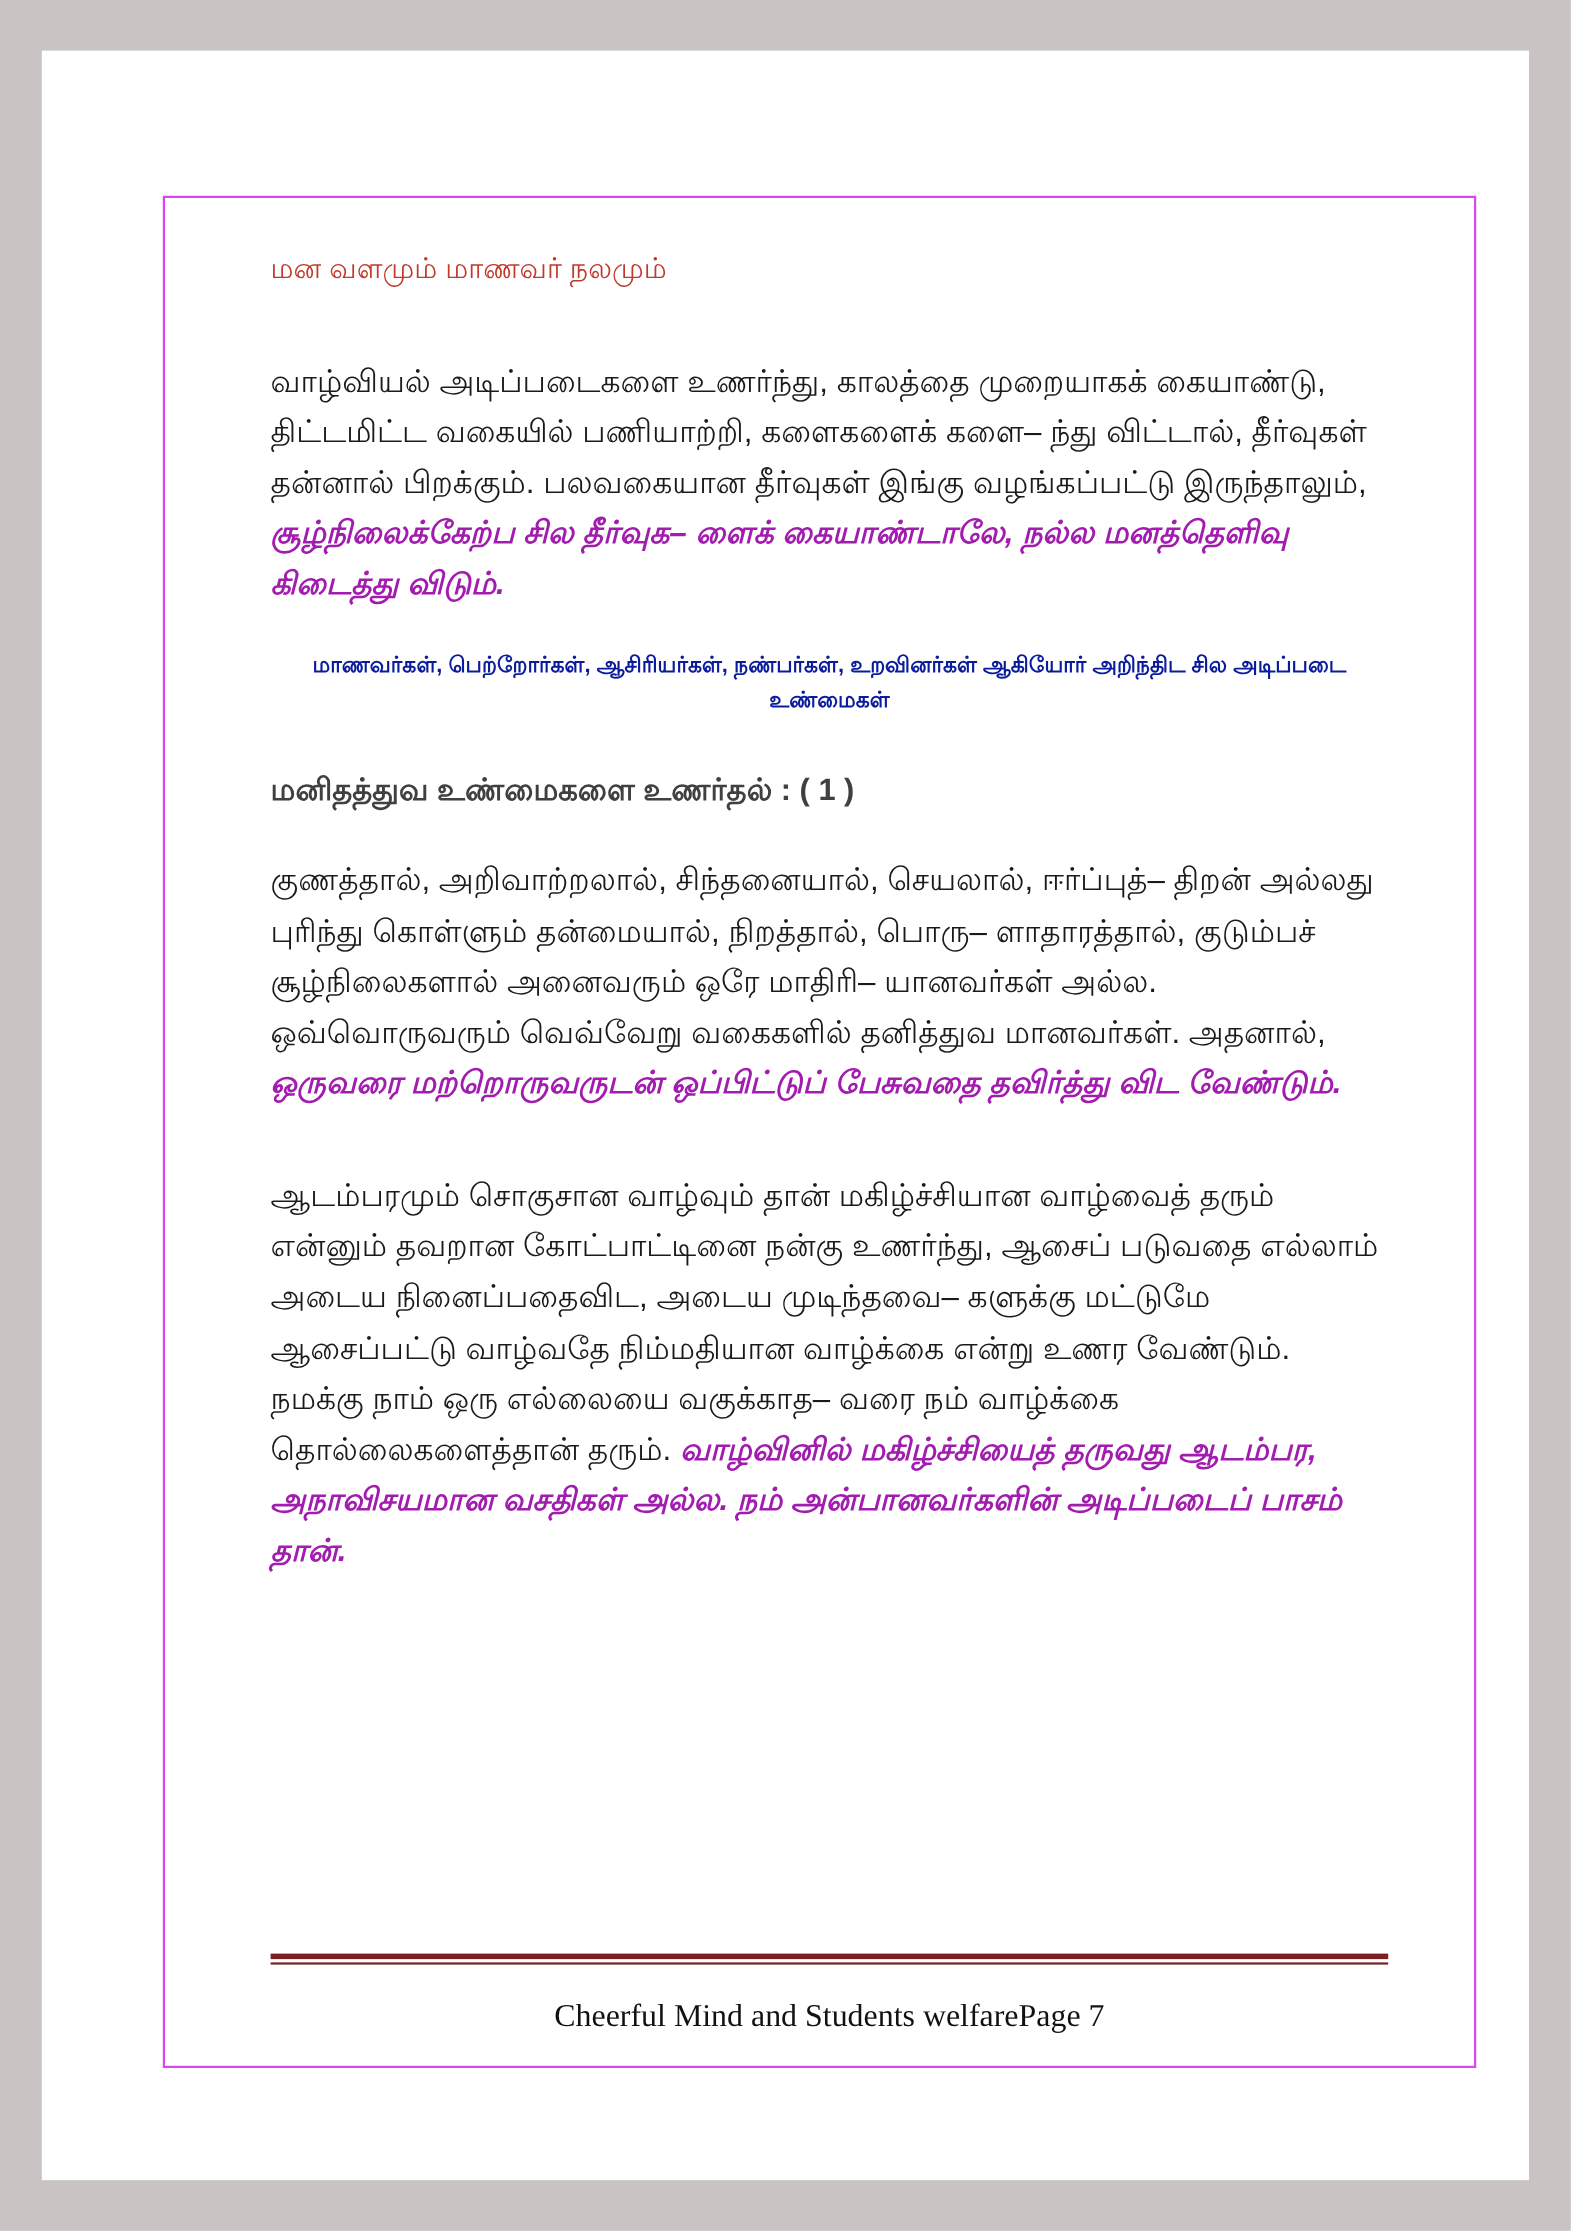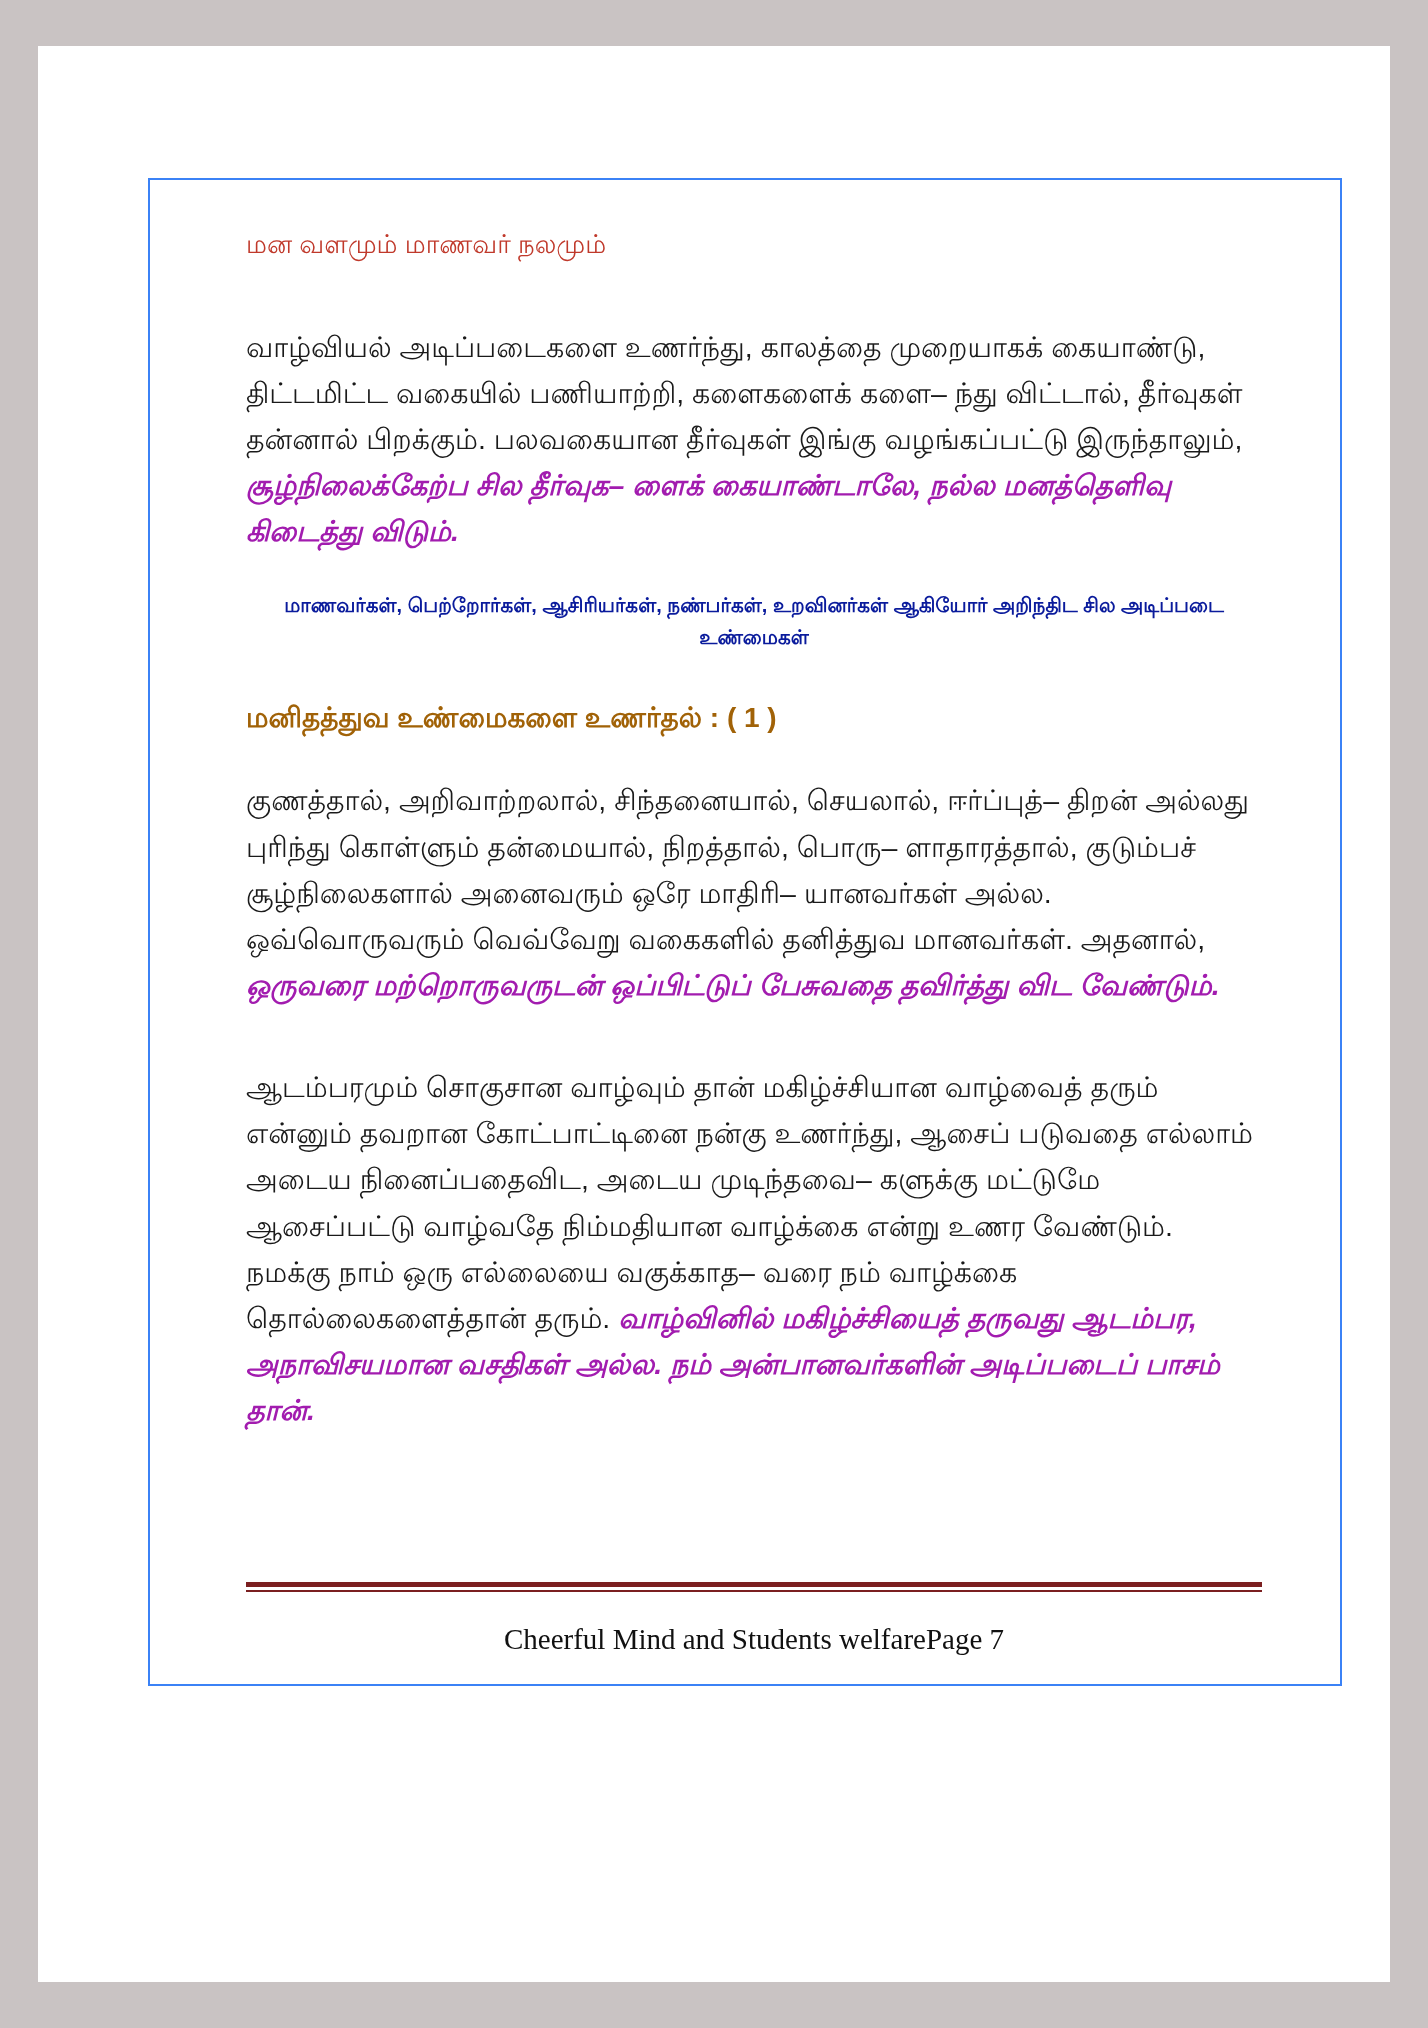--- a/index.html
+++ b/index.html
@@ -20,22 +20,22 @@
     width: 1352px;
     height: 1936px;
     background: #ffffff;
     box-sizing: border-box;
   }
   .content-frame {
     position: absolute;
     left: 110px;
     top: 132px;
     width: 1194px;
-    height: 1508px;
-    border: 2px solid #3b82f6;
+    height: 1702px;
+    border: 2px solid #d946ef;
     background: #ffffff;
     box-sizing: border-box;
     padding-left: 31px;
   }
   .inner {
     position: absolute;
     left: 96px;
     top: 48px;
     right: 78px;
     bottom: 20px;
@@ -61,21 +61,21 @@
   }
   .blue-center {
     color: #0a1b9c;
     font-weight: bold;
     font-size: 20px;
     line-height: 1.62;
     text-align: center;
     margin: 34px 0 44px 0;
   }
   .blue-heading {
-    color: #a16207;
+    color: #404040;
     font-weight: bold;
     font-size: 28px;
     line-height: 1.5;
     margin: 0 0 38px 0;
   }
   .gap-lg { height: 34px; }
   .footer-rule-wrap {
     position: absolute;
     left: 96px;
     right: 78px;

